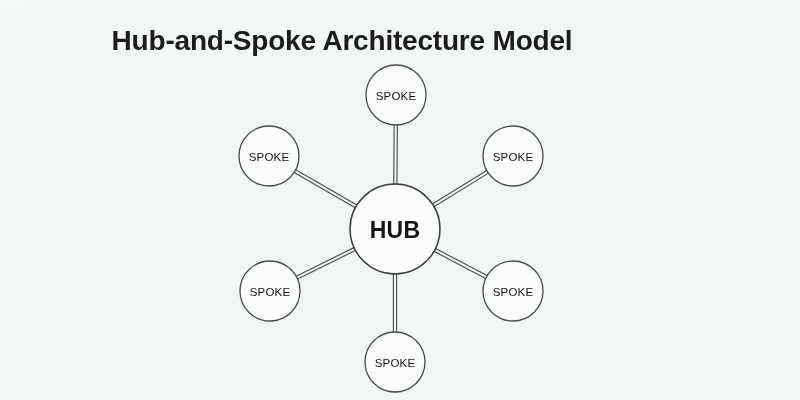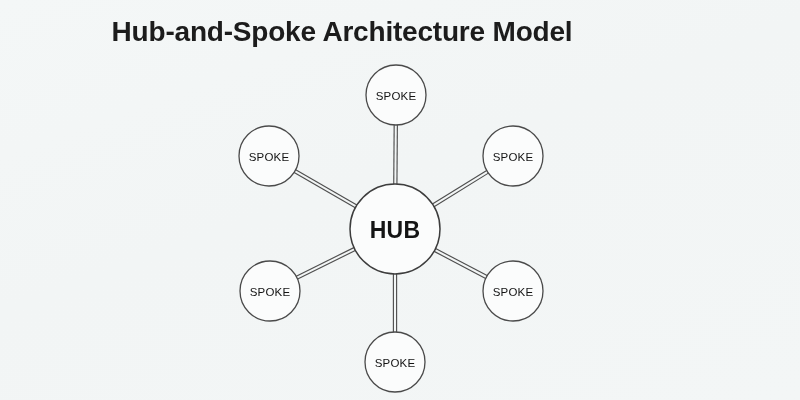--- a/index.html
+++ b/index.html
@@ -15,21 +15,21 @@
     position: relative;
   }
   #page {
     position: relative;
     width: 800px;
     height: 400px;
     background: linear-gradient(160deg, #f4f7f7 0%, #f2f5f5 45%, #f3f6f6 100%);
   }
   #diagram-title {
     position: absolute;
-    top: 16px;
+    top: 25px;
     left: 0;
     width: 684px;
     text-align: center;
     font-size: 28px;
     font-weight: bold;
     color: #1c1c1c;
     letter-spacing: -0.2px;
     font-family: "Liberation Sans", sans-serif;
   }
   #canvas {

